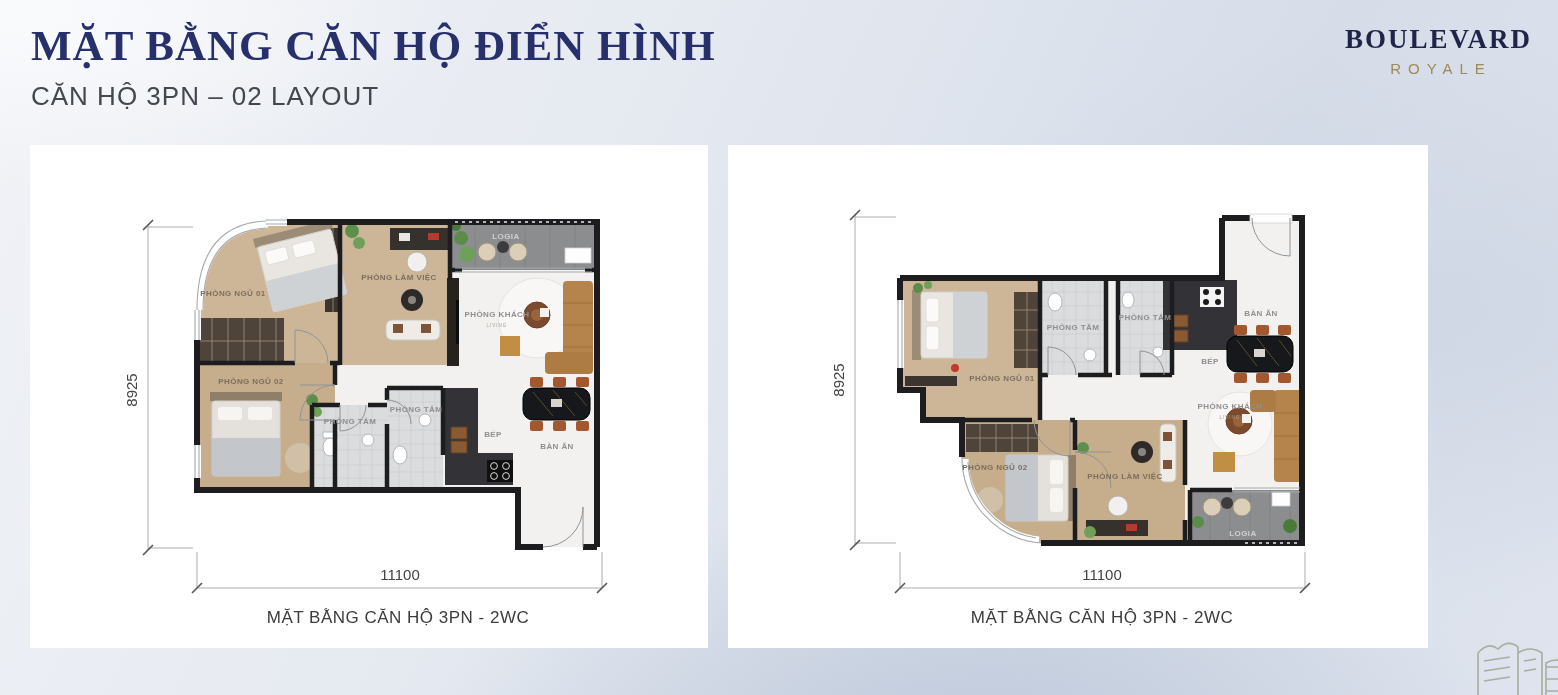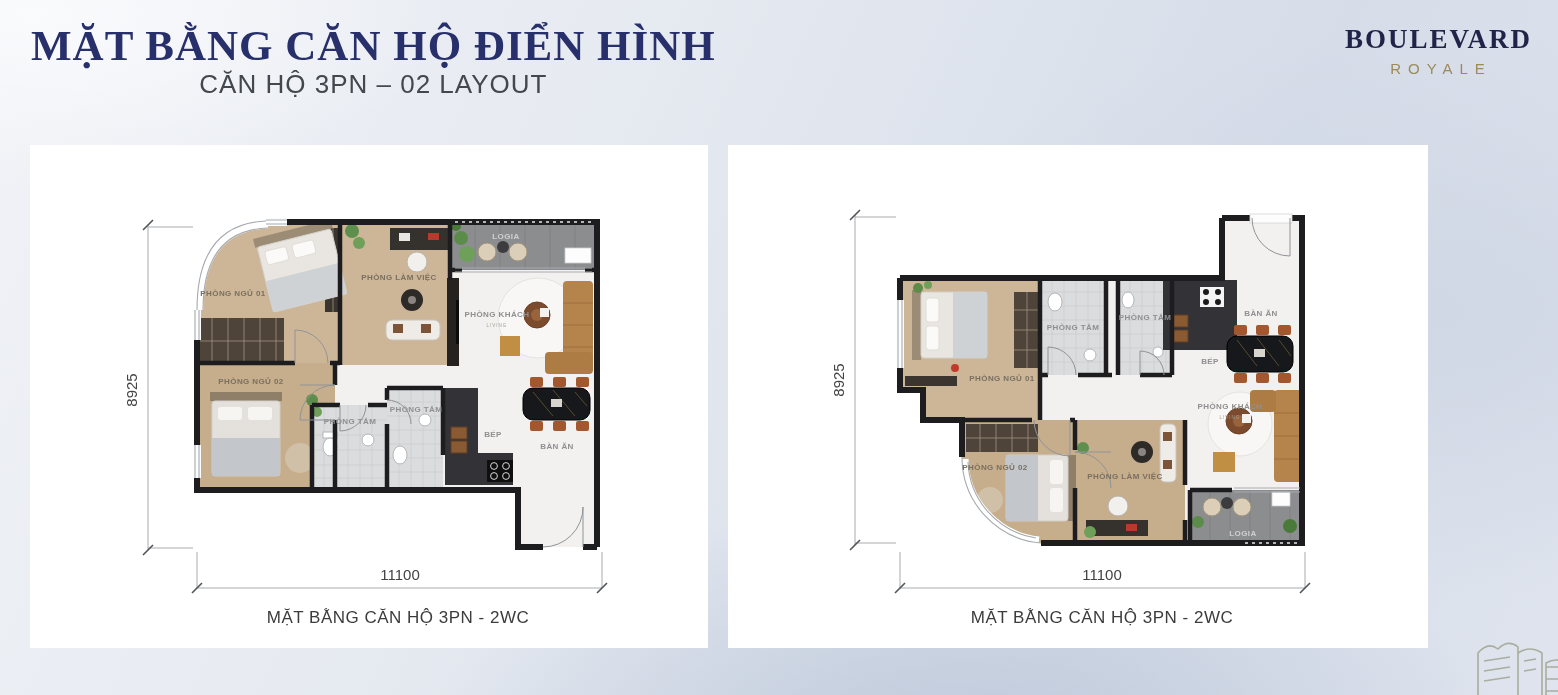--- a/index.html
+++ b/index.html
@@ -5,26 +5,26 @@
   html,body{margin:0;padding:0;}
   body{
     width:1558px;height:695px;overflow:hidden;position:relative;
     font-family:"Liberation Sans","DejaVu Sans",sans-serif;
     background:
       radial-gradient(900px 420px at 62% 108%, rgba(188,199,217,.9) 0%, rgba(188,199,217,0) 60%),
       radial-gradient(1000px 520px at 92% 45%, rgba(205,213,227,.8) 0%, rgba(205,213,227,0) 55%),
       radial-gradient(700px 300px at 2% 2%, rgba(250,251,253,.95) 0%, rgba(250,251,253,0) 60%),
       linear-gradient(115deg,#f0f2f6 0%,#e6eaf1 35%,#d6dde9 72%,#dfe4ee 100%);
   }
-  .header{position:absolute;left:31px;top:22px;text-align:center;}
+  .header{position:absolute;left:31px;top:22px;}
   .title{
     font-family:"Liberation Serif","DejaVu Serif",serif;
     font-weight:bold;font-size:43px;line-height:1.1;color:#28306c;letter-spacing:1px;
   }
-  .subtitle{font-size:26px;color:#43474e;letter-spacing:1px;}
+  .subtitle{margin-top:12px;font-size:26px;color:#43474e;letter-spacing:1px;}
   .logo{position:absolute;right:28px;top:24px;text-align:center;width:185px;}
   .logo-brand{
     font-family:"Liberation Serif","DejaVu Serif",serif;font-weight:bold;
     font-size:27px;color:#1f2448;letter-spacing:2px;text-align:right;
   }
   .logo-sub{margin-top:5px;font-size:15px;color:#9c8a58;letter-spacing:7px;text-indent:7px;}
   .panel{position:absolute;top:145px;height:503px;background:#ffffff;}
   .panel-left{left:30px;width:678px;}
   .panel-right{left:728px;width:700px;}
   .plan-svg{position:absolute;left:0;top:0;}

